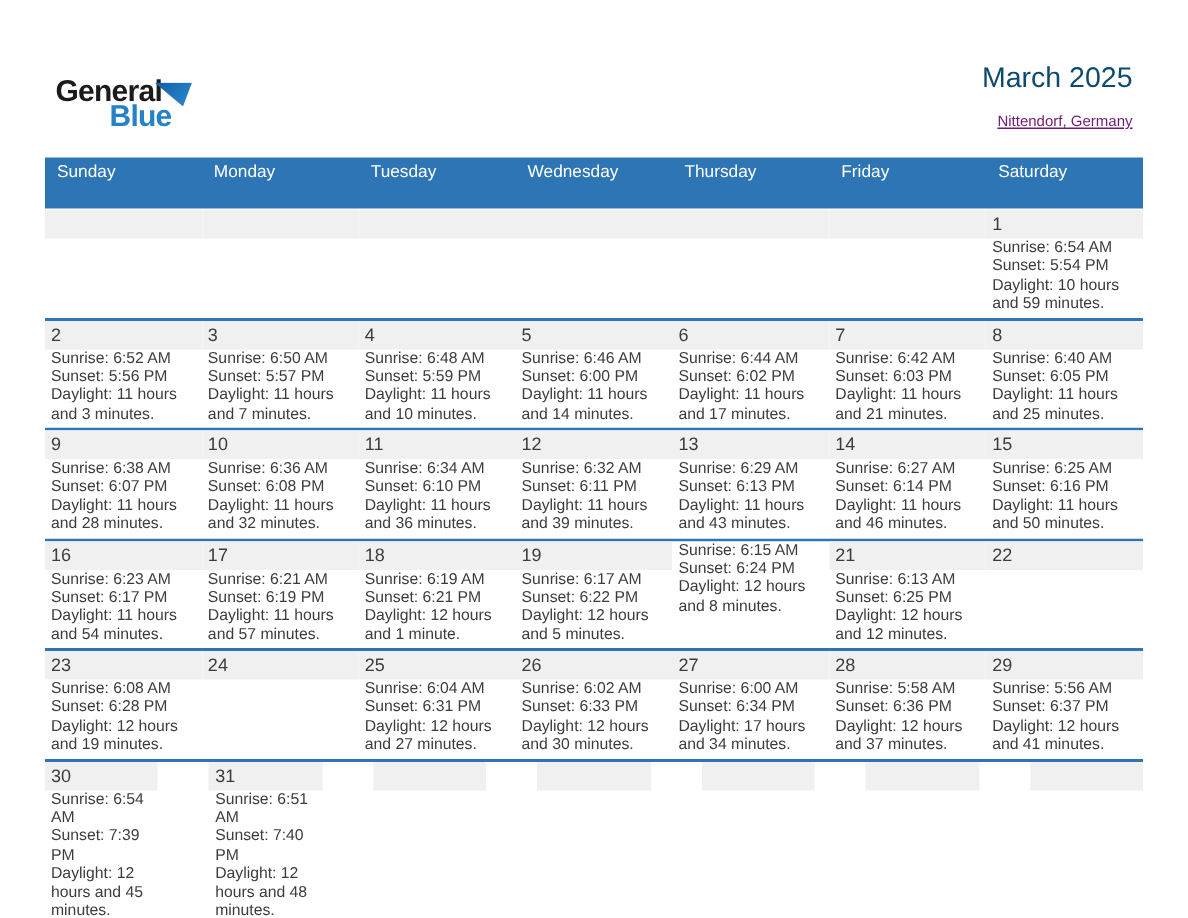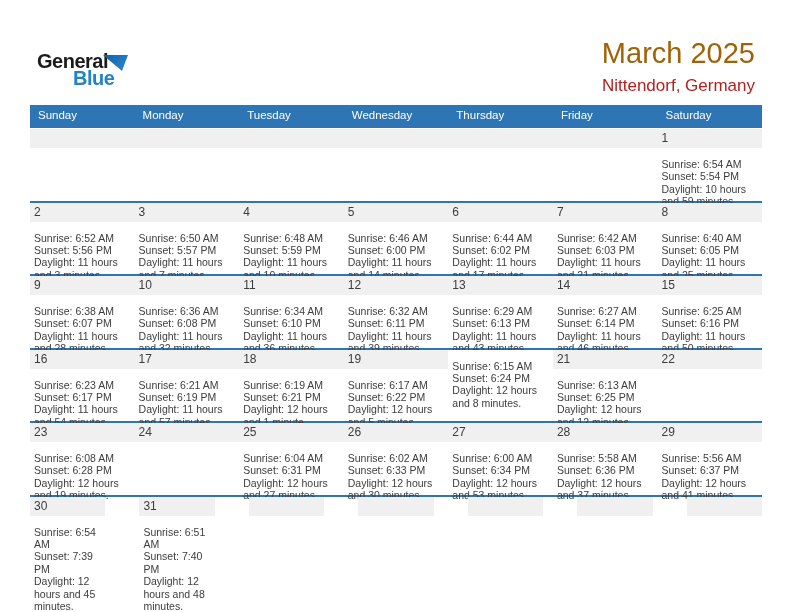--- a/index.html
+++ b/index.html
@@ -29,44 +29,44 @@
     background: linear-gradient(135deg, #0E5FA9 0%, #2E8BD0 100%);
     clip-path: polygon(0 0, 100% 0, 76% 100%);
   }
   .logo-blue {
     position: absolute; left: 36px; top: 17px;
     font-size: 20px; font-weight: 600; letter-spacing: -0.5px; color: var(--logo-blue);
   }
 
   
   .titles { position: absolute; right: 37px; top: 36px; text-align: right; }
-  .month-title { font-size: 29px; color: #a16207; line-height: 34px; }
-  .location { font-size: 17px; color: #b91c1c; margin-top: 6px; }
+  .month-title { font-size: 19px; color: #0c4a6e; line-height: 34px; }
+  .location { font-size: 10px; color: #701a75; margin-top: 6px; text-decoration: underline; }
 
   
   .calendar { position: absolute; left: 30px; top: 105px; width: 732px; }
   .weekday-row {
-    display: flex; height: 23px;
+    display: flex; height: 34px;
     background: var(--header-bar);
     margin-bottom: 1px;
   }
   .weekday {
     flex: 1 1 0; color: #ffffff; font-size: 11.5px; line-height: 21px;
     padding-left: 8px; white-space: nowrap; overflow: hidden;
   }
   .week-row { display: flex; border-bottom: 2px solid var(--row-divider); }
   .week-row.last { border-bottom: none; gap: 34px; }
   .day-cell { flex: 1 1 0; height: 71.5px; background: #fff; }
   .day-num {
     height: 19px; background: var(--day-band);
     font-size: 12px; line-height: 19px; padding-left: 4px;
     color: var(--text);
   }
   .day-body {
-    padding: 10px 9px 0 4px;
+    padding: 0 9px 0 4px;
     font-size: 10.5px; line-height: 12.4px; color: var(--text);
   }
 </style>
 </head>
 <body>
 
 <div class="page">
 
   <div class="logo">
     <span class="logo-general">General</span>
@@ -318,21 +318,21 @@
               <div>Sunrise: 6:02 AM</div>
               <div>Sunset: 6:33 PM</div>
               <div>Daylight: 12 hours and 30 minutes.</div>
             </div>
           </div>
           <div class="day-cell">
             <div class="day-num">27</div>
             <div class="day-body">
               <div>Sunrise: 6:00 AM</div>
               <div>Sunset: 6:34 PM</div>
-              <div>Daylight: 12 hours and 53 minutes.</div>
+              <div>Daylight: 17 hours and 34 minutes.</div>
             </div>
           </div>
           <div class="day-cell">
             <div class="day-num">28</div>
             <div class="day-body">
               <div>Sunrise: 5:58 AM</div>
               <div>Sunset: 6:36 PM</div>
               <div>Daylight: 12 hours and 37 minutes.</div>
             </div>
           </div>

